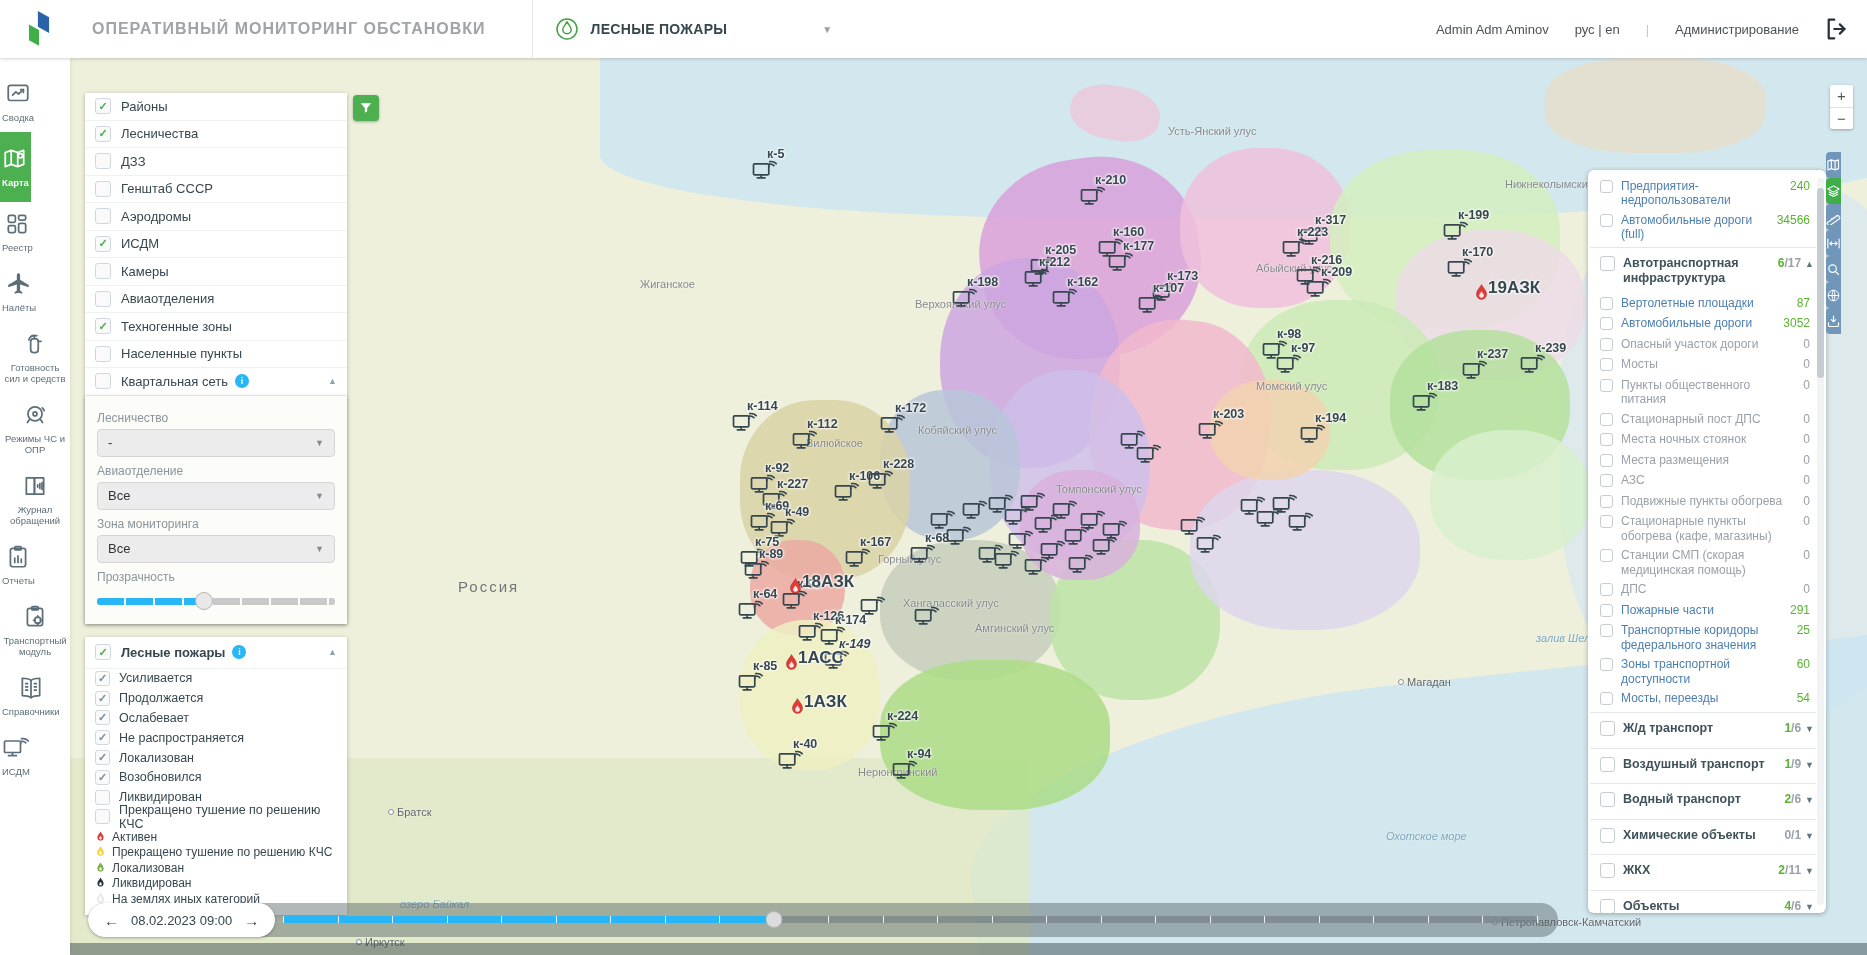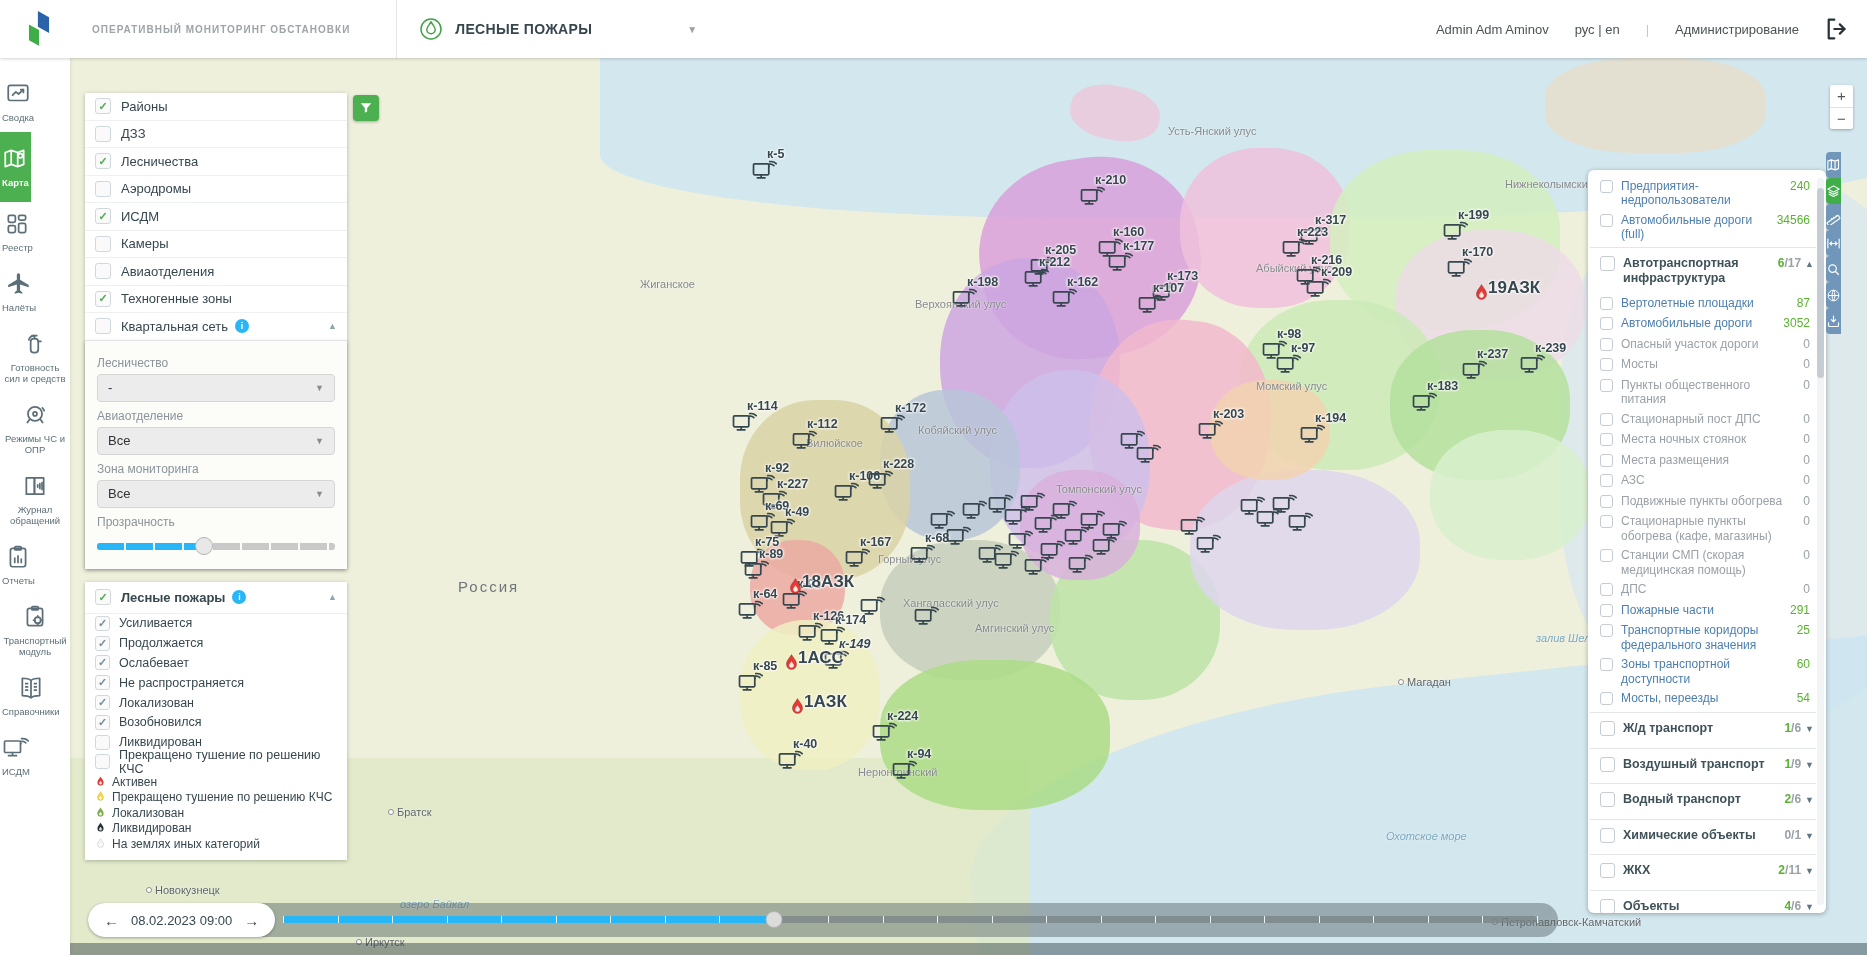--- a/index.html
+++ b/index.html
@@ -3,21 +3,21 @@
 <meta charset="utf-8">
 <style>
   html,body{margin:0;padding:0;background:#222;}
   *{box-sizing:border-box;font-family:"Liberation Sans",sans-serif;}
   #app{position:relative;width:1867px;height:955px;overflow:hidden;background:#eef0dc;}
 
   
   .header{position:absolute;top:0;left:0;right:0;height:58px;background:#fff;z-index:50;
           box-shadow:0 1px 3px rgba(0,0,0,.18);display:flex;align-items:center;}
   .logo{width:34px;height:38px;margin-left:22px;flex:none;}
-  .app-title{margin-left:36px;font-size:10px;font-weight:700;letter-spacing:1px;color:#9ea4a8;white-space:nowrap;}
+  .app-title{margin-left:36px;font-size:16px;font-weight:700;letter-spacing:1px;color:#9ea4a8;white-space:nowrap;}
   .h-div{width:1px;height:58px;background:#e4e6e8;margin-left:46px;}
   .module-select{display:flex;align-items:center;margin-left:22px;cursor:pointer;min-width:280px;}
   .module-select .modflame{width:24px;height:24px;flex:none;}
   .module-select .mlabel{margin-left:12px;font-size:14px;font-weight:700;color:#37474f;letter-spacing:.3px;}
   .module-select .mcaret{margin-left:95px;color:#9aa0a6;font-size:10px;}
   .h-right{margin-left:auto;display:flex;align-items:center;gap:26px;padding-right:16px;font-size:13px;color:#4b5256;}
   .h-right .sep{color:#c3c8cb;}
   .h-right .hlink{cursor:pointer;}
   .logout-btn{width:26px;height:26px;color:#263238;cursor:pointer;}
 
@@ -959,59 +959,71 @@
   <div class="lpanel">
     <div class="lcard">
       <div>
 
       <div class="lrow checked">
           <span class="cb"></span>
           <span class="llabel">Районы</span>
 
           <span class="lcaret"></span>
         </div>
+          <div class="lrow checked">
+          <span class="cb"></span>
+          <span class="llabel">Лесничества</span>
+
+          <span class="lcaret"></span>
+        </div>
           <div class="lrow">
           <span class="cb"></span>
           <span class="llabel">ДЗЗ</span>
 
           <span class="lcaret"></span>
         </div>
+          <div class="lrow">
+          <span class="cb"></span>
+          <span class="llabel">Генштаб СССР</span>
+
+          <span class="lcaret"></span>
+        </div>
+          <div class="lrow">
+          <span class="cb"></span>
+          <span class="llabel">Аэродромы</span>
+
+          <span class="lcaret"></span>
+        </div>
           <div class="lrow checked">
           <span class="cb"></span>
-          <span class="llabel">Лесничества</span>
+          <span class="llabel">ИСДМ</span>
 
           <span class="lcaret"></span>
         </div>
           <div class="lrow">
           <span class="cb"></span>
-          <span class="llabel">Аэродромы</span>
+          <span class="llabel">Камеры</span>
 
           <span class="lcaret"></span>
         </div>
+          <div class="lrow">
+          <span class="cb"></span>
+          <span class="llabel">Авиаотделения</span>
+
+          <span class="lcaret"></span>
+        </div>
           <div class="lrow checked">
           <span class="cb"></span>
-          <span class="llabel">ИСДМ</span>
+          <span class="llabel">Техногенные зоны</span>
 
           <span class="lcaret"></span>
         </div>
           <div class="lrow">
           <span class="cb"></span>
-          <span class="llabel">Камеры</span>
-
-          <span class="lcaret"></span>
-        </div>
-          <div class="lrow">
-          <span class="cb"></span>
-          <span class="llabel">Авиаотделения</span>
-
-          <span class="lcaret"></span>
-        </div>
-          <div class="lrow checked">
-          <span class="cb"></span>
-          <span class="llabel">Техногенные зоны</span>
+          <span class="llabel">Населенные пункты</span>
 
           <span class="lcaret"></span>
         </div>
           <div class="lrow info">
           <span class="cb"></span>
           <span class="llabel">Квартальная сеть</span>
           <i class="info-ic"></i>
           <span class="lcaret">▲</span>
         </div>
         </div>

